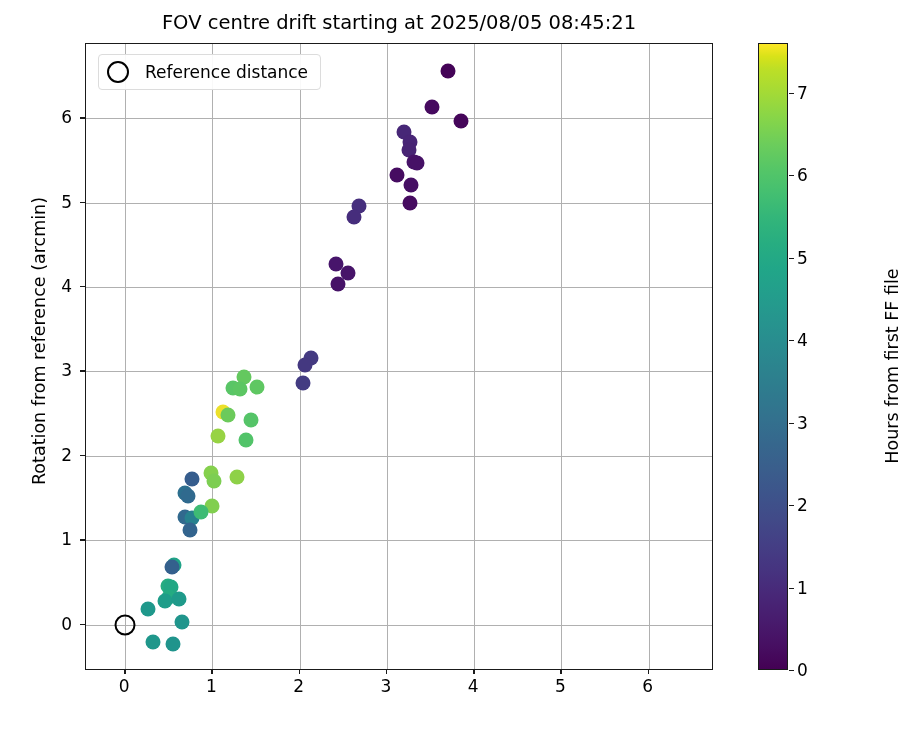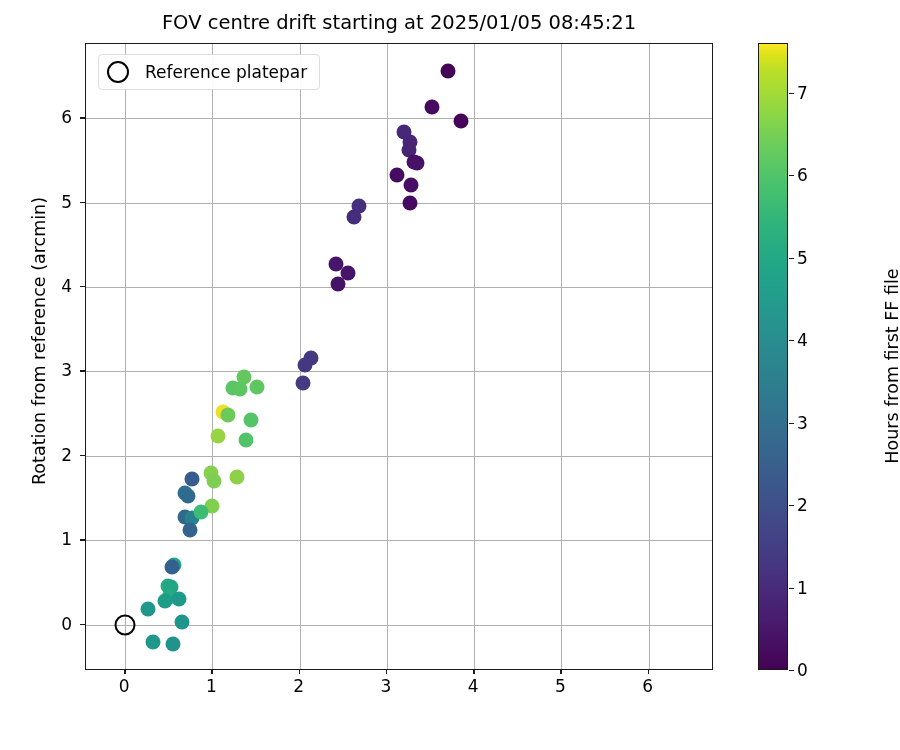--- a/index.html
+++ b/index.html
@@ -199,21 +199,21 @@
     transform: rotate(-90deg);
     transform-origin: center center;
     white-space: nowrap;
   }
 </style>
 </head>
 <body>
 
 <div id="figure">
 
-  <div id="chart-title">FOV centre drift starting at 2025/01/05 08:45:21</div>
+  <div id="chart-title">FOV centre drift starting at 2025/08/05 08:45:21</div>
 
   <div id="plot-area">
 
   <div class="gridline-v" style="left: 39.25px;"></div>
       <div class="gridline-v" style="left: 126.472px;"></div>
       <div class="gridline-v" style="left: 213.694px;"></div>
       <div class="gridline-v" style="left: 300.917px;"></div>
       <div class="gridline-v" style="left: 388.139px;"></div>
       <div class="gridline-v" style="left: 475.361px;"></div>
       <div class="gridline-v" style="left: 562.583px;"></div>
@@ -307,21 +307,21 @@
     <div class="ytick-mark" style="top: 370.424px;"></div>
     <div class="ytick-label" style="top: 370.424px;">3</div>
     <div class="ytick-mark" style="top: 286.036px;"></div>
     <div class="ytick-label" style="top: 286.036px;">4</div>
     <div class="ytick-mark" style="top: 201.649px;"></div>
     <div class="ytick-label" style="top: 201.649px;">5</div>
     <div class="ytick-mark" style="top: 117.261px;"></div>
     <div class="ytick-label" style="top: 117.261px;">6</div>
     <div id="legend">
       <div id="legend-marker"></div>
-      <div id="legend-label">Reference platepar</div>
+      <div id="legend-label">Reference distance</div>
     </div>
     <div class="cbtick-mark" style="top: 670px;"></div>
     <div class="cbtick-label" style="top: 670px;">0</div>
     <div class="cbtick-mark" style="top: 587.5px;"></div>
     <div class="cbtick-label" style="top: 587.5px;">1</div>
     <div class="cbtick-mark" style="top: 505px;"></div>
     <div class="cbtick-label" style="top: 505px;">2</div>
     <div class="cbtick-mark" style="top: 422.5px;"></div>
     <div class="cbtick-label" style="top: 422.5px;">3</div>
     <div class="cbtick-mark" style="top: 340px;"></div>

